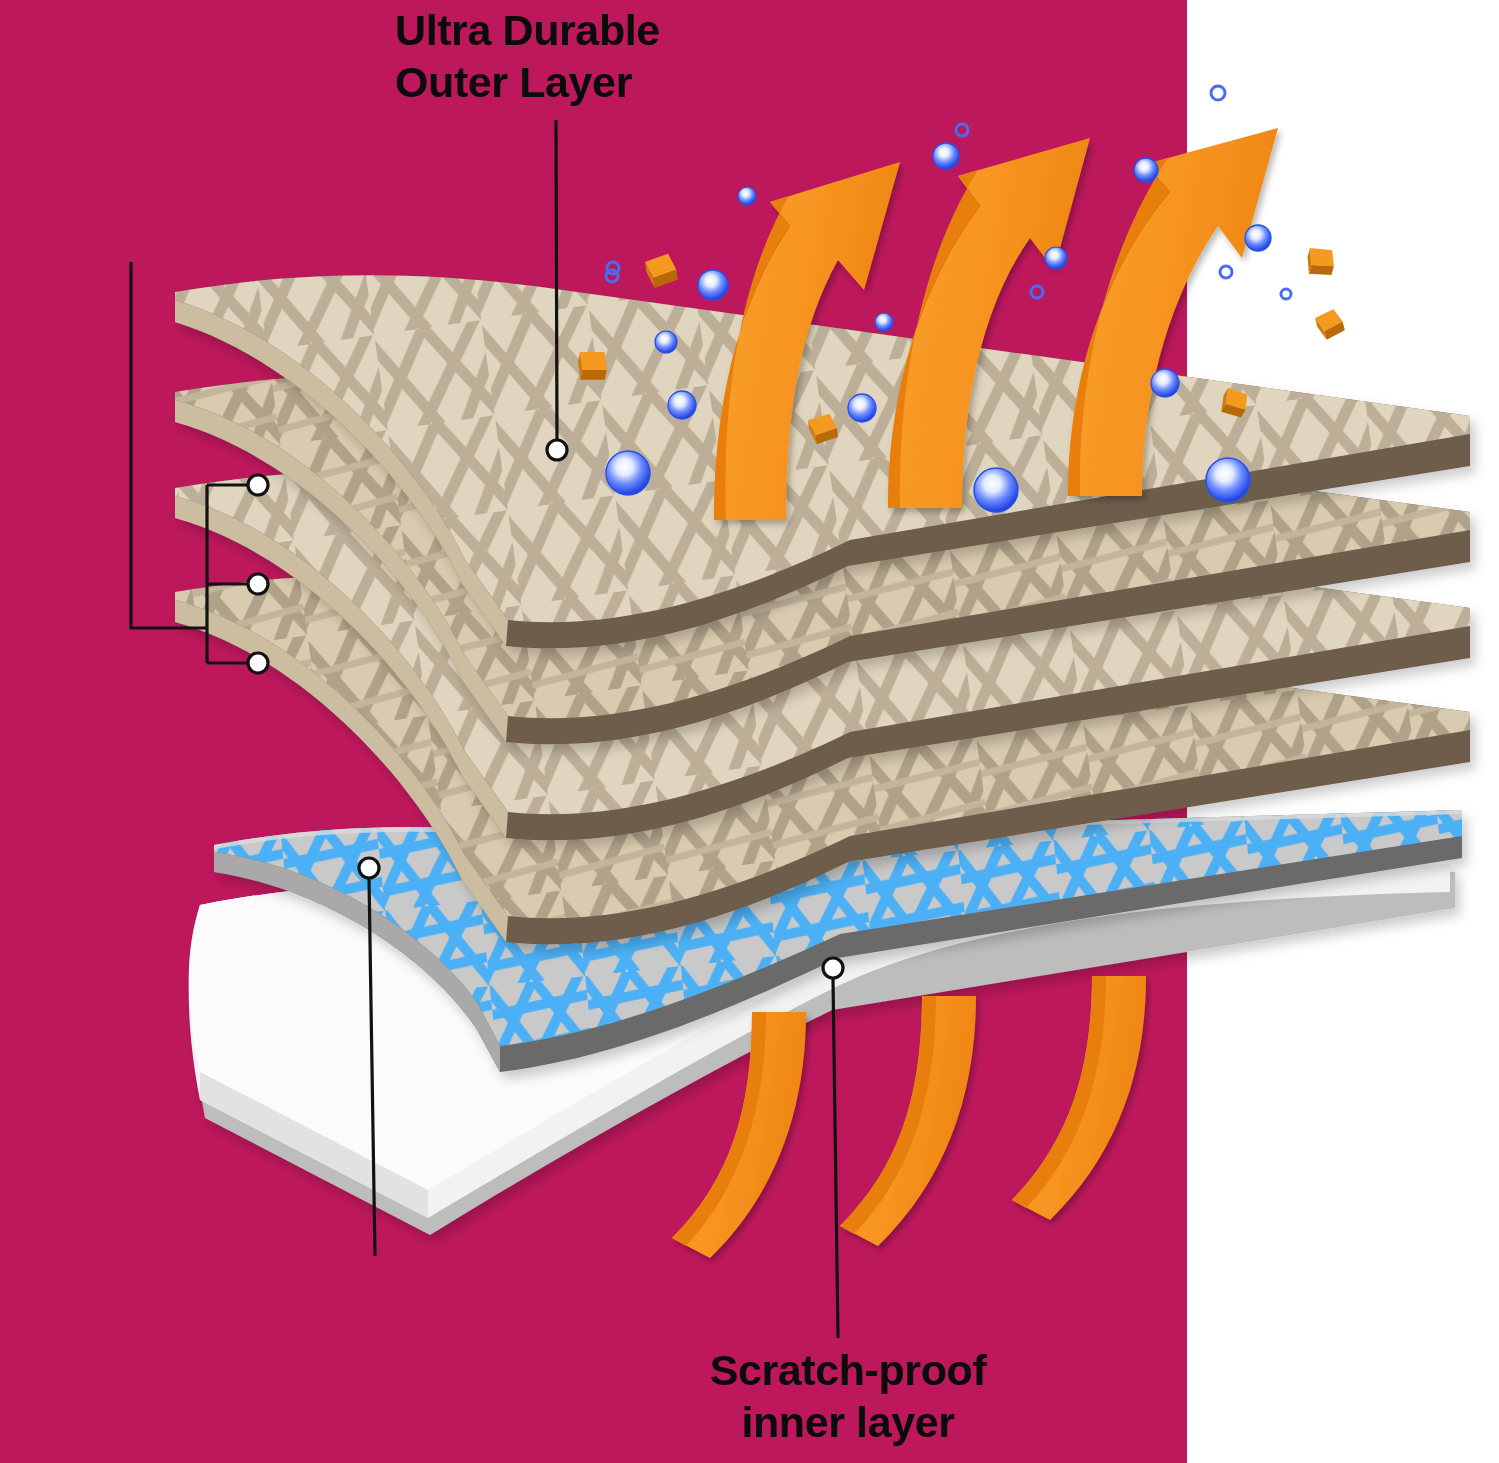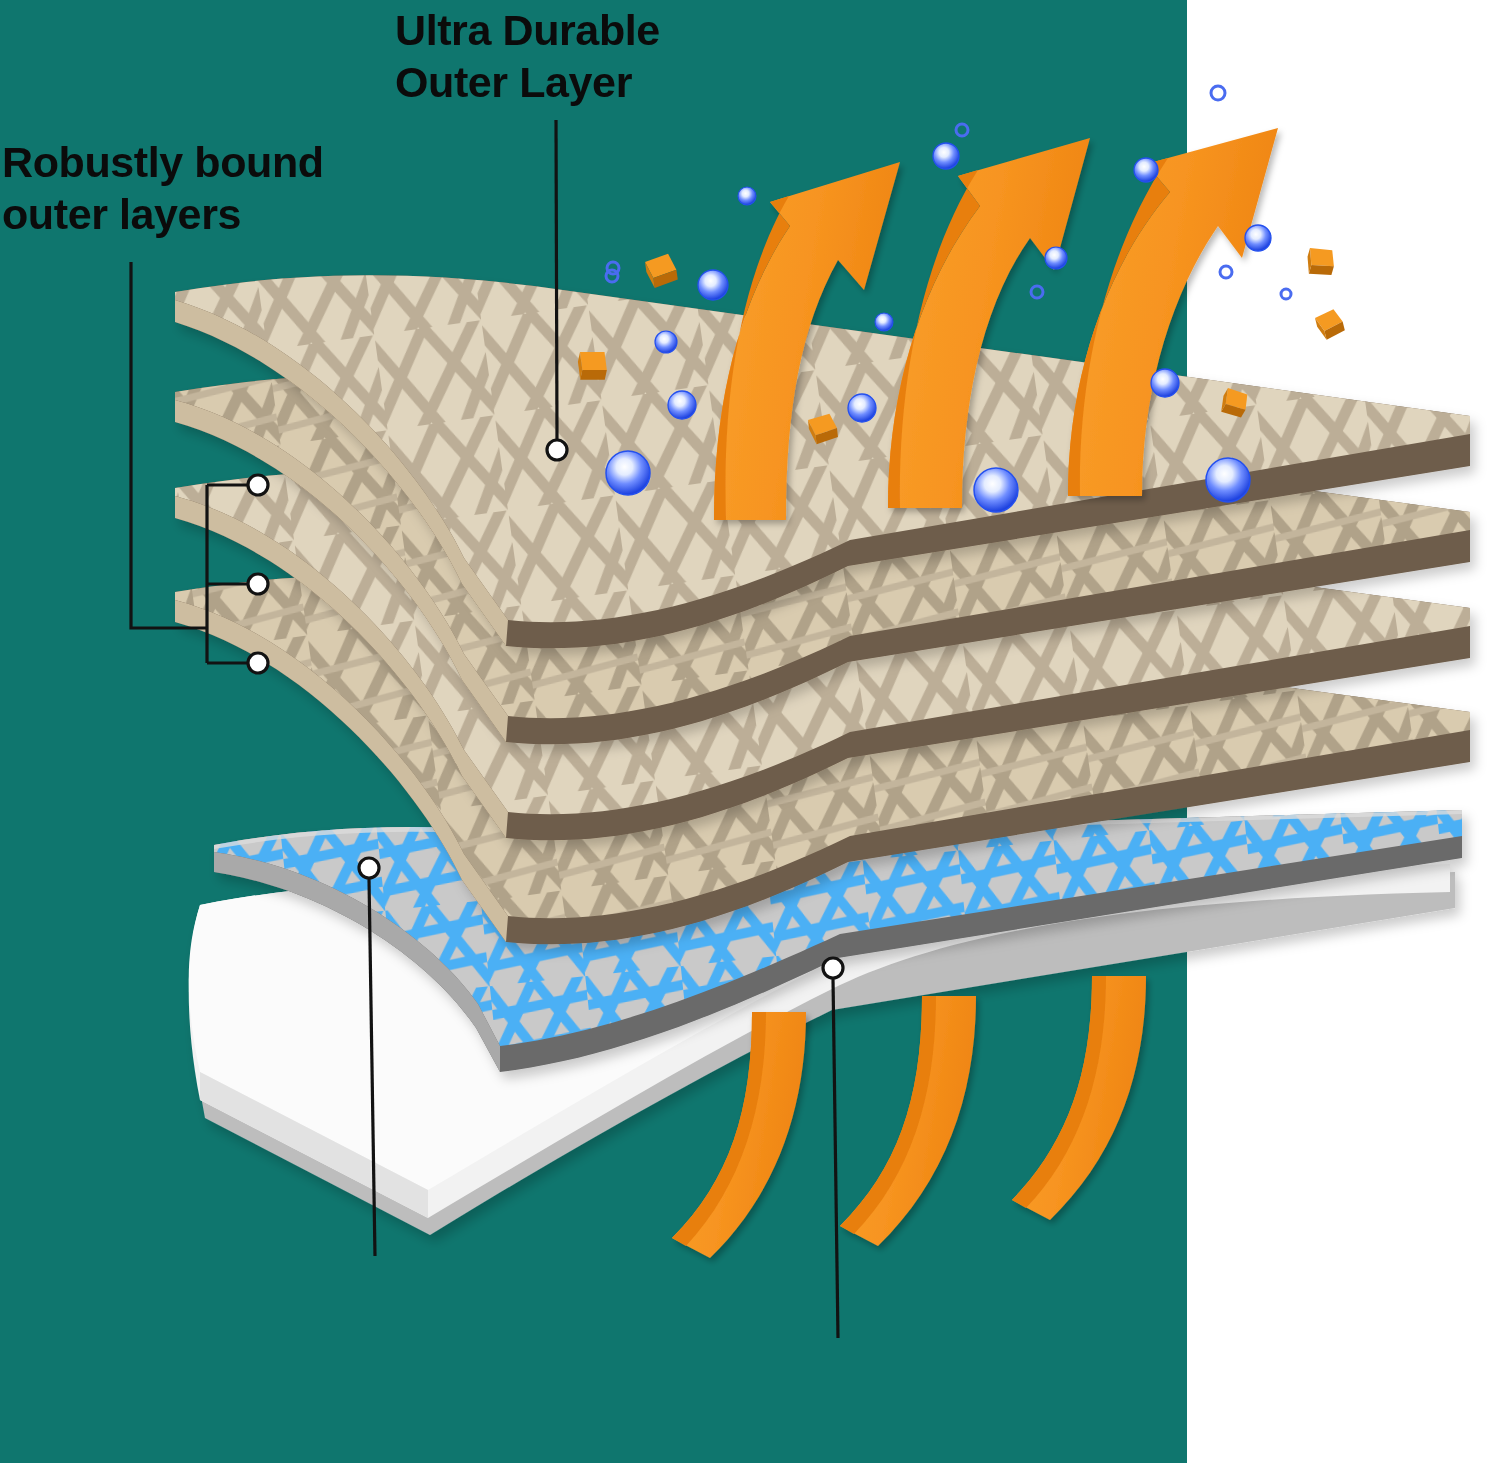--- a/index.html
+++ b/index.html
@@ -1,19 +1,19 @@
 <!DOCTYPE html>
 <html><head>
 <meta charset="utf-8">
 <title>Layered Fabric Construction Diagram</title>
 <style>
   html,body{margin:0;padding:0;background:#ffffff;}
   body{width:1499px;height:1463px;overflow:hidden;
        font-family:"Liberation Sans","DejaVu Sans",sans-serif;}
-  #stage{position:relative;width:1187px;height:1463px;background:#0f766e;}
+  #stage{position:relative;width:1187px;height:1463px;background:#be185d;}
   #stage svg{position:absolute;left:0;top:0;}
   .lbl{position:absolute;font-weight:bold;color:#0b0b0b;
        line-height:1.22;letter-spacing:-0.4px;white-space:pre-line;}
   #label-outer   {left:395px; top:4px;   width:360px; font-size:43px;}
   #label-bound   {left:2px;   top:136px; width:430px; font-size:43px;}
   #label-membrane{left:78px;  top:1258px;width:640px; font-size:43px;}
   #label-scratch {left:648px; top:1344px;width:400px; font-size:43px; text-align:center;}
 </style>
 </head>
 <body>
@@ -270,18 +270,18 @@
       <g>
         <path d="M833,978 L838,1338"></path>
         <circle cx="833" cy="968" r="10" fill="#ffffff"></circle>
       </g>
     </g>
   </svg>
 
   <div class="lbl" id="label-outer">Ultra Durable
 Outer Layer</div>
 
-  <div class="lbl" id="label-bound">Robustly bound
-outer layers</div>
-
-
+
+
+  <div class="lbl" id="label-scratch">Scratch-proof
+inner layer</div>
 
 </div>
 
 </body></html>

